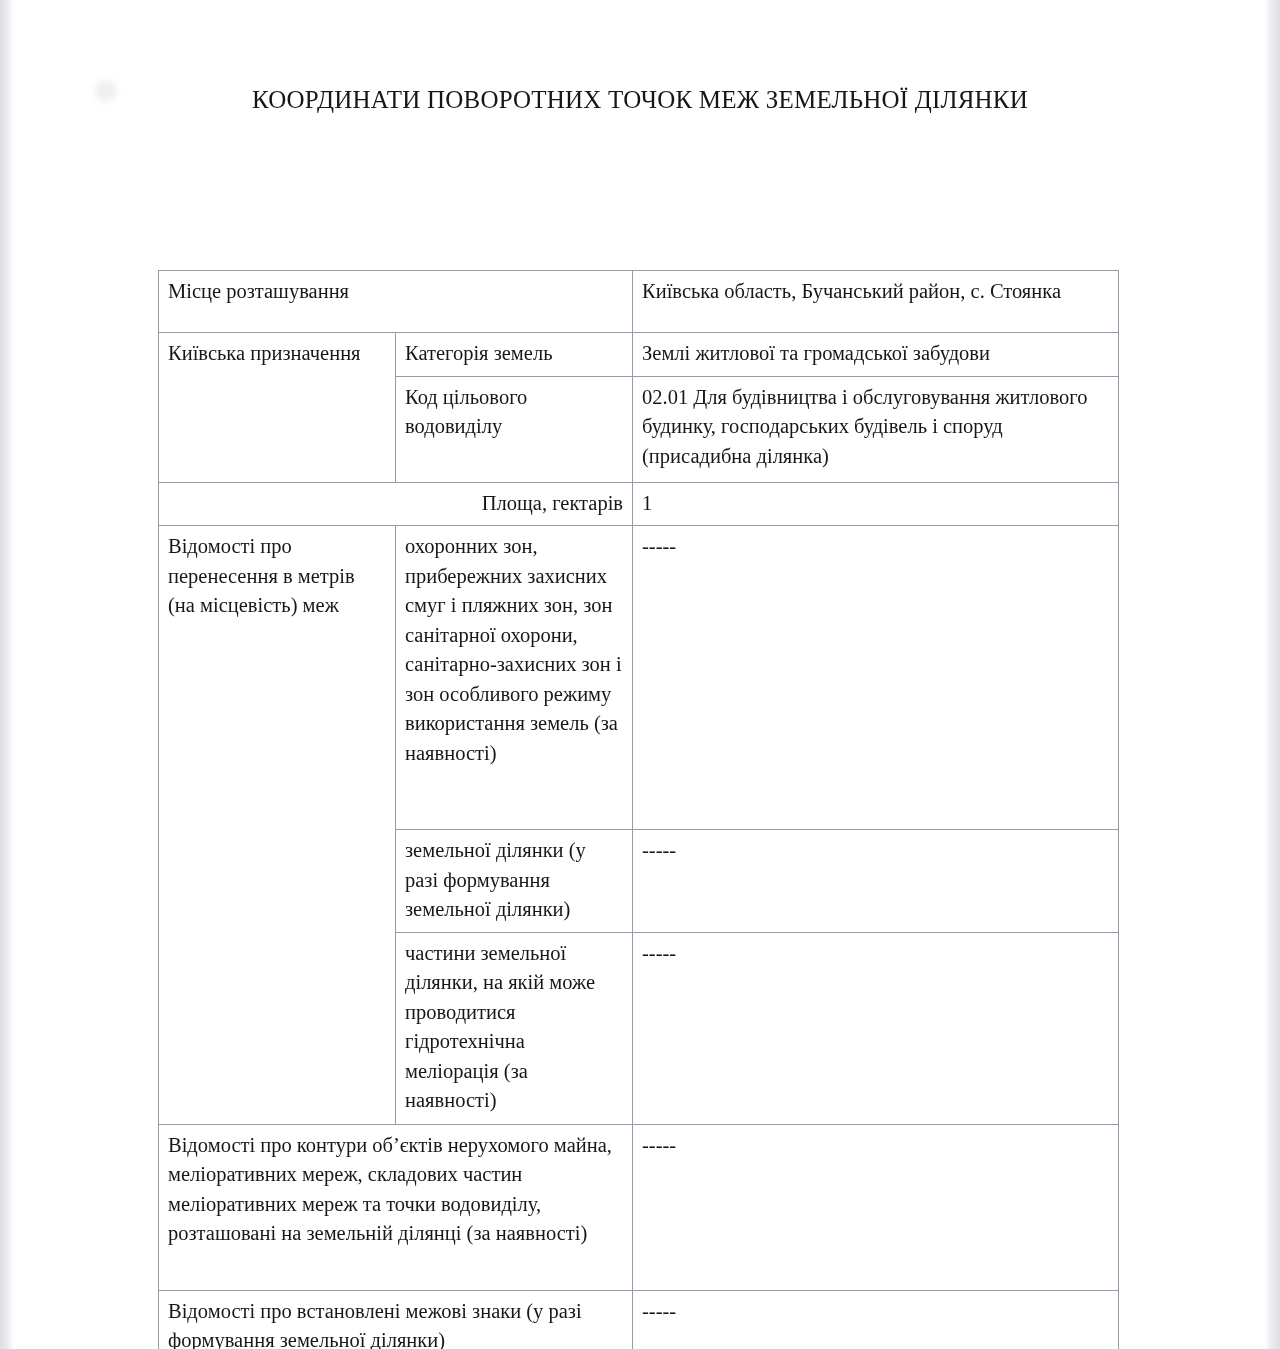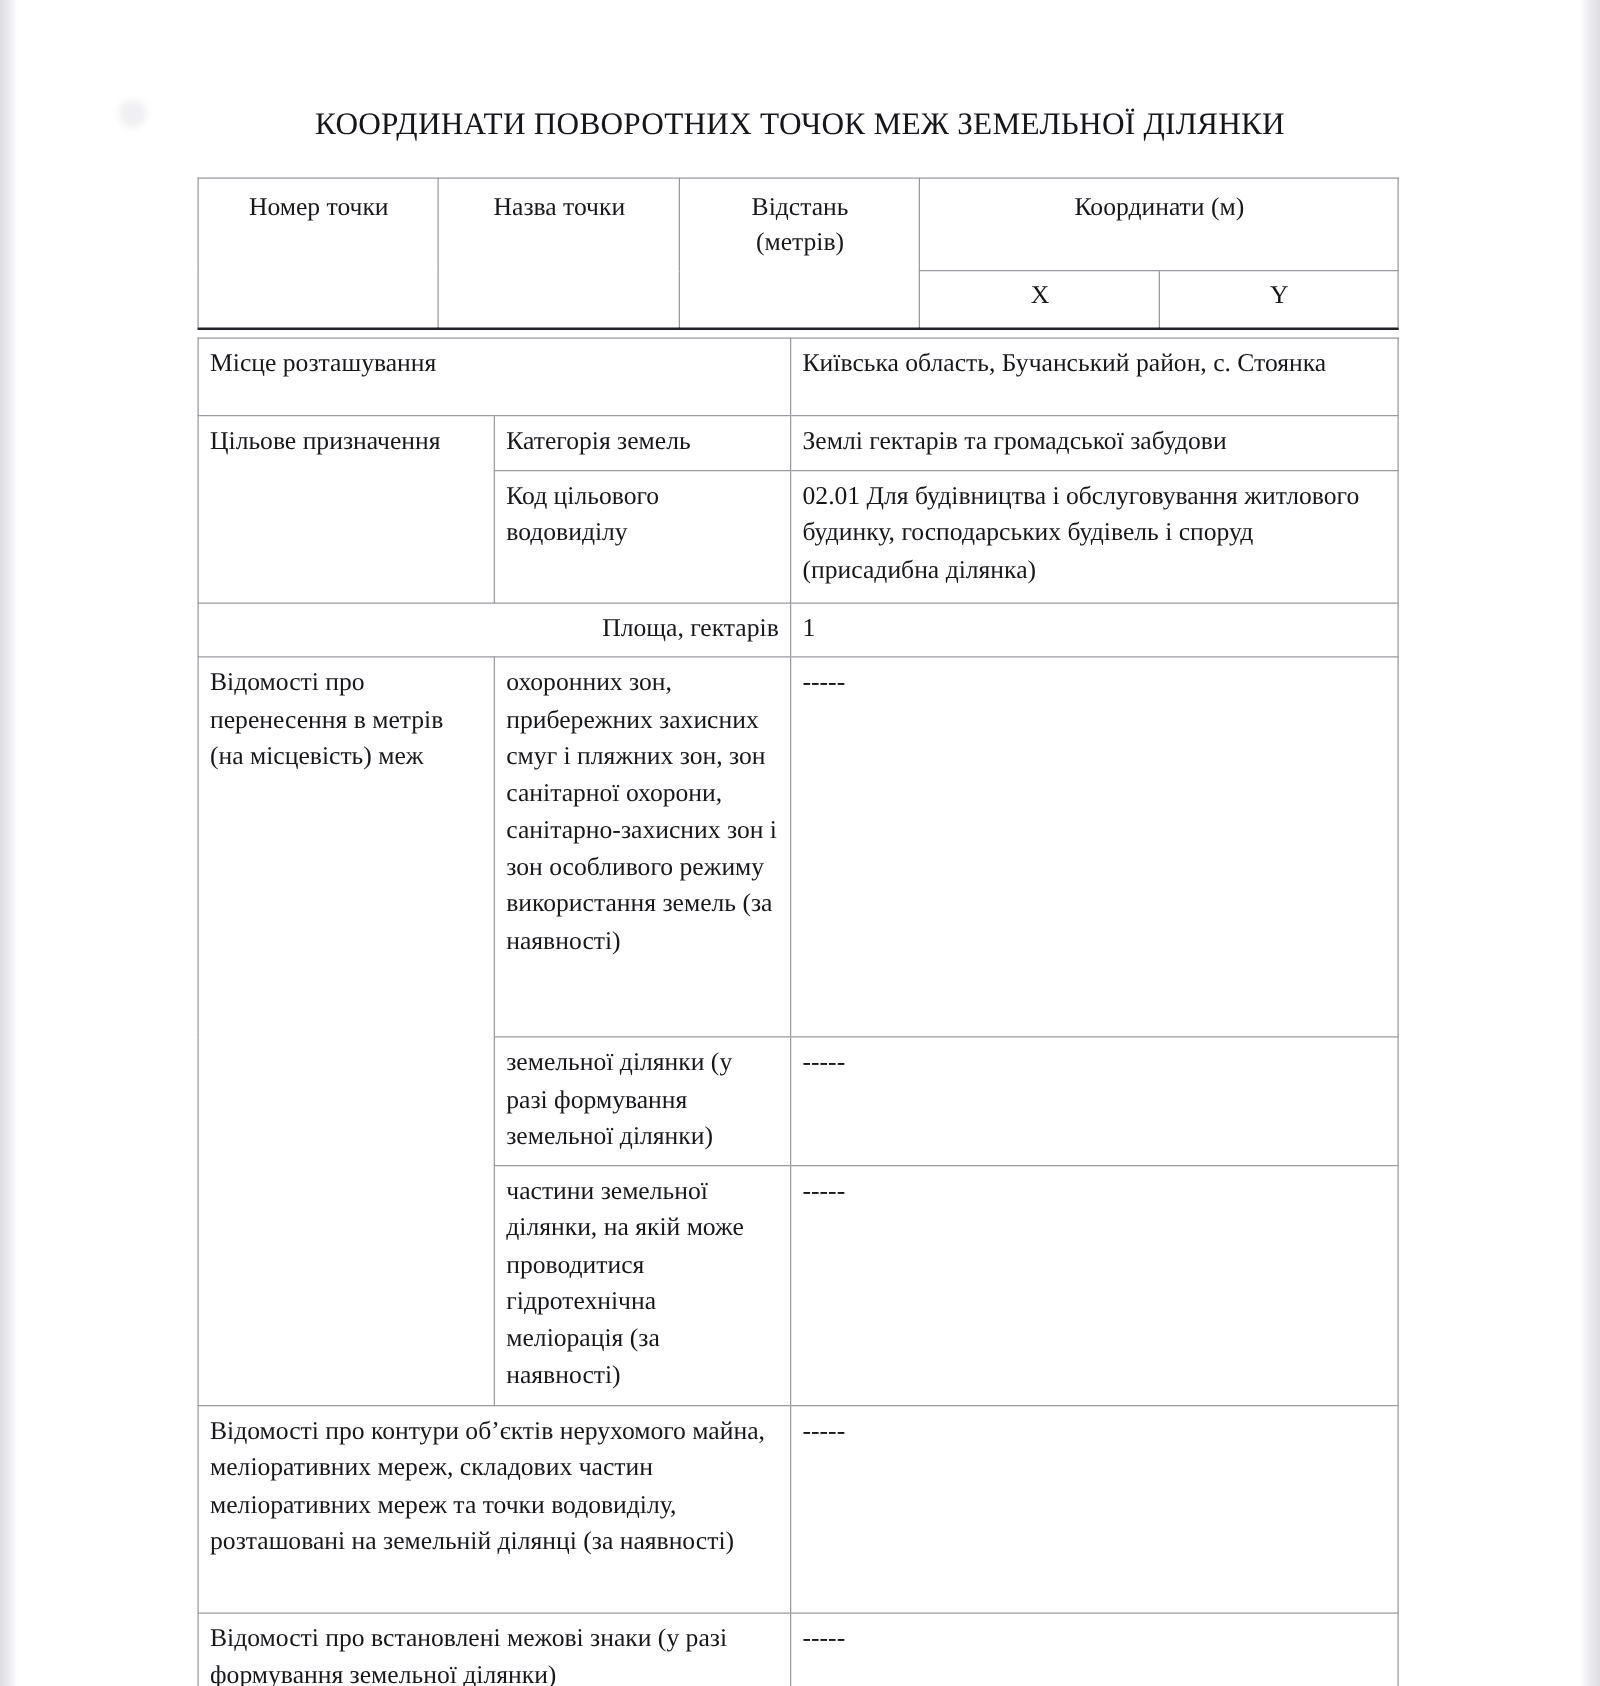--- a/index.html
+++ b/index.html
@@ -122,62 +122,38 @@
 <body>
 
 <div class="page">
 
   <div class="page-shadow-left"></div>
   <div class="page-shadow-right"></div>
   <div class="scan-smudge"></div>
 
   <div class="doc-title">КООРДИНАТИ ПОВОРОТНИХ ТОЧОК МЕЖ ЗЕМЕЛЬНОЇ ДІЛЯНКИ</div>
 
-  <table class="coords-table">
-    <colgroup>
-      <col style="width:192px">
-      <col style="width:193px">
-      <col style="width:192px">
-      <col style="width:192px">
-      <col style="width:191px">
-    </colgroup>
-    <tbody>
-      <tr>
-        <td class="hdr-main" rowspan="2">Номер точки</td>
-        <td class="hdr-main" rowspan="2">Назва точки</td>
-        <td class="hdr-main two-line" rowspan="2">
-          <span>Відстань</span><br>
-          <span>(метрів)</span>
-        </td>
-        <td class="hdr-main" colspan="2">Координати (м)</td>
-      </tr>
-      <tr>
-        <td class="hdr-sub">X</td>
-        <td class="hdr-sub">Y</td>
-      </tr>
-    </tbody>
-  </table>
 
   <table class="attrs-table">
     <colgroup>
       <col style="width:237px">
       <col style="width:237px">
       <col style="width:486px">
     </colgroup>
     <tbody>
 
       <tr>
         <td class="cell-label" colspan="2" style="height:48px;margin-left:28px;">Місце розташування</td>
         <td class="cell-value">Київська область, Бучанський район, с. Стоянка</td>
       </tr>
 
       <tr>
-        <td class="cell-label" rowspan="2" style="vertical-align:top;">Цільове призначення</td>
+        <td class="cell-label" rowspan="2" style="vertical-align:top;">Київська призначення</td>
         <td class="cell-label">Категорія земель</td>
-        <td class="cell-value">Землі гектарів та громадської забудови</td>
+        <td class="cell-value">Землі житлової та громадської забудови</td>
       </tr>
 
       <tr>
         <td class="cell-label" style="height:92px;">Код цільового водовиділу</td>
         <td class="cell-value">02.01 Для будівництва і обслуговування житлового будинку, господарських будівель і споруд (присадибна ділянка)</td>
       </tr>
 
       <tr>
         <td class="cell-label" colspan="2" style="height:28px;text-align:right;">Площа, гектарів</td>
         <td class="cell-value">1</td>

